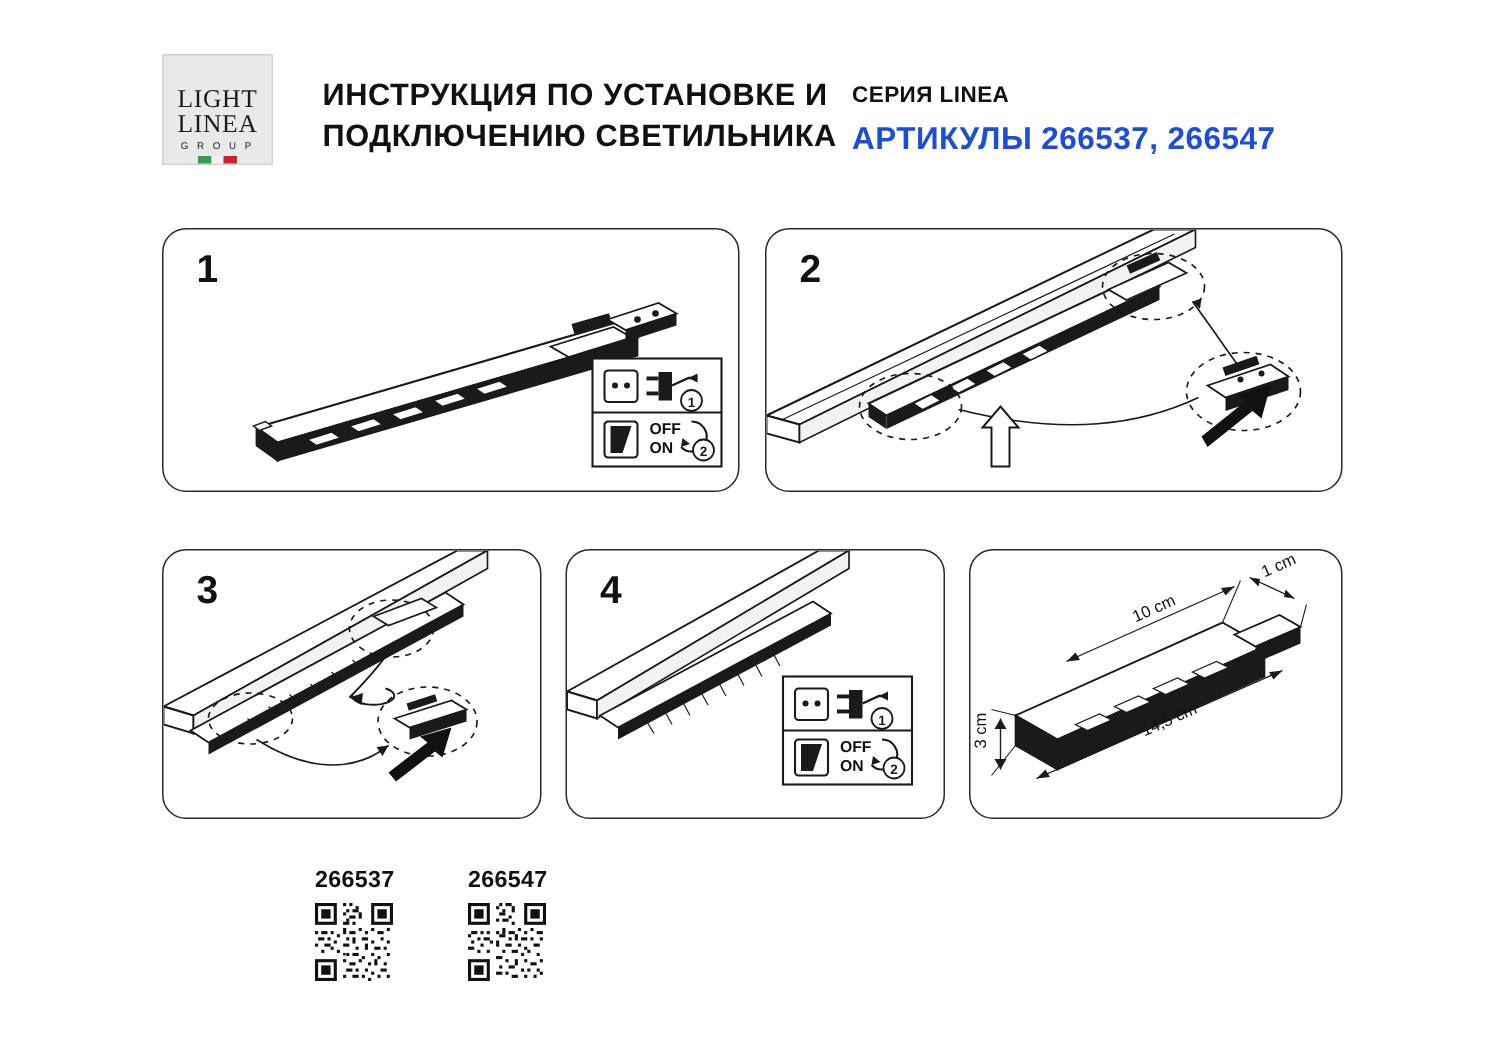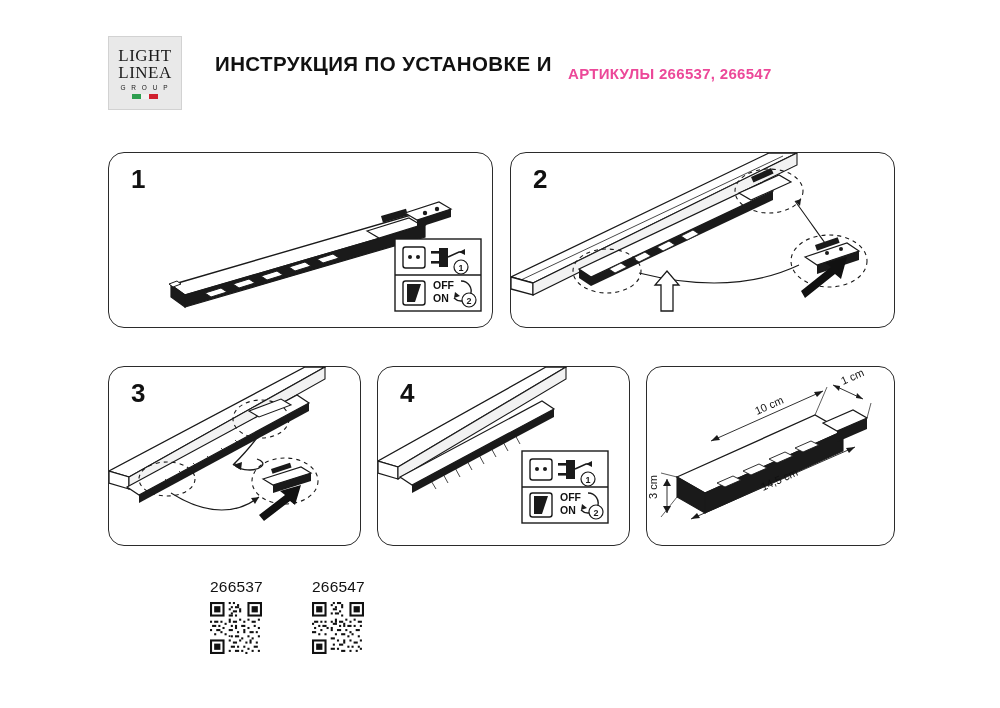--- a/index.html
+++ b/index.html
@@ -35,21 +35,21 @@
     left: 0;
     top: 0;
     width: 74px;
     height: 74px;
     background: #e9e9e9;
     border: 1px solid #d2d2d2;
     box-sizing: border-box;
     display: flex;
     flex-direction: column;
     align-items: center;
-    justify-content: center;
+    justify-content: flex-end;
   }
   .logo .l1, .logo .l2 {
     font-family: "Liberation Serif", serif;
     font-size: 17px;
     line-height: 17px;
     letter-spacing: .5px;
     color: #1a1a1a;
     font-weight: 400;
   }
   .logo .l3 {
@@ -90,26 +90,26 @@
   }
   .series-line {
     font-size: 15px;
     font-weight: bold;
     letter-spacing: .3px;
     line-height: 19px;
     color: #111;
     white-space: nowrap;
   }
   .article-line {
-    font-size: 15px;
+    font-size: 21px;
     font-weight: bold;
     letter-spacing: .3px;
     line-height: 24px;
     margin-top: 8px;
-    color: #ec4899;
+    color: #1d4ed8;
     white-space: nowrap;
   }
 
   
   .panel {
     position: absolute;
     border: 1.6px solid #2b2b2b;
     border-radius: 16px;
     box-sizing: border-box;
     background: #fff;
@@ -130,21 +130,21 @@
   #panel3 { left: 108px; top: 366px; width: 253px; height: 180px; }
   #panel4 { left: 377px; top: 366px; width: 253px; height: 180px; }
   #panel5 { left: 646px; top: 366px; width: 249px; height: 180px; }
 
   .svg-layer { position: absolute; left: 0; top: 0; }
 
   
   .qr-block { position: absolute; }
   .qr-label {
     font-size: 15.5px;
-    font-weight: normal;
+    font-weight: bold;
     color: #111;
     text-align: left;
     letter-spacing: .2px;
   }
   .qr-img {
     margin-top: 6px;
     width: 52px;
     height: 52px;
     image-rendering: pixelated;
   }
@@ -164,23 +164,25 @@
       <div class="l3">G R O U P</div>
       <div class="flag">
         <i style="background:#2e9e4f"></i>
           <i style="background:#f2f2f2"></i>
           <i style="background:#d0202e"></i>
       </div>
     </div>
 
     <div class="title-block">
       <div class="title-line">ИНСТРУКЦИЯ ПО УСТАНОВКЕ И</div>
+      <div class="title-line">ПОДКЛЮЧЕНИЮ СВЕТИЛЬНИКА</div>
     </div>
 
     <div class="series-block">
+      <div class="series-line">СЕРИЯ LINEA</div>
       <div class="article-line">АРТИКУЛЫ 266537, 266547</div>
     </div>
   </div>
 
   <div class="panel" id="panel1">
     <div class="step-num">1</div>
 
     <svg class="svg-layer" width="385" height="176" viewBox="0 0 385 176">
 
       <g>

